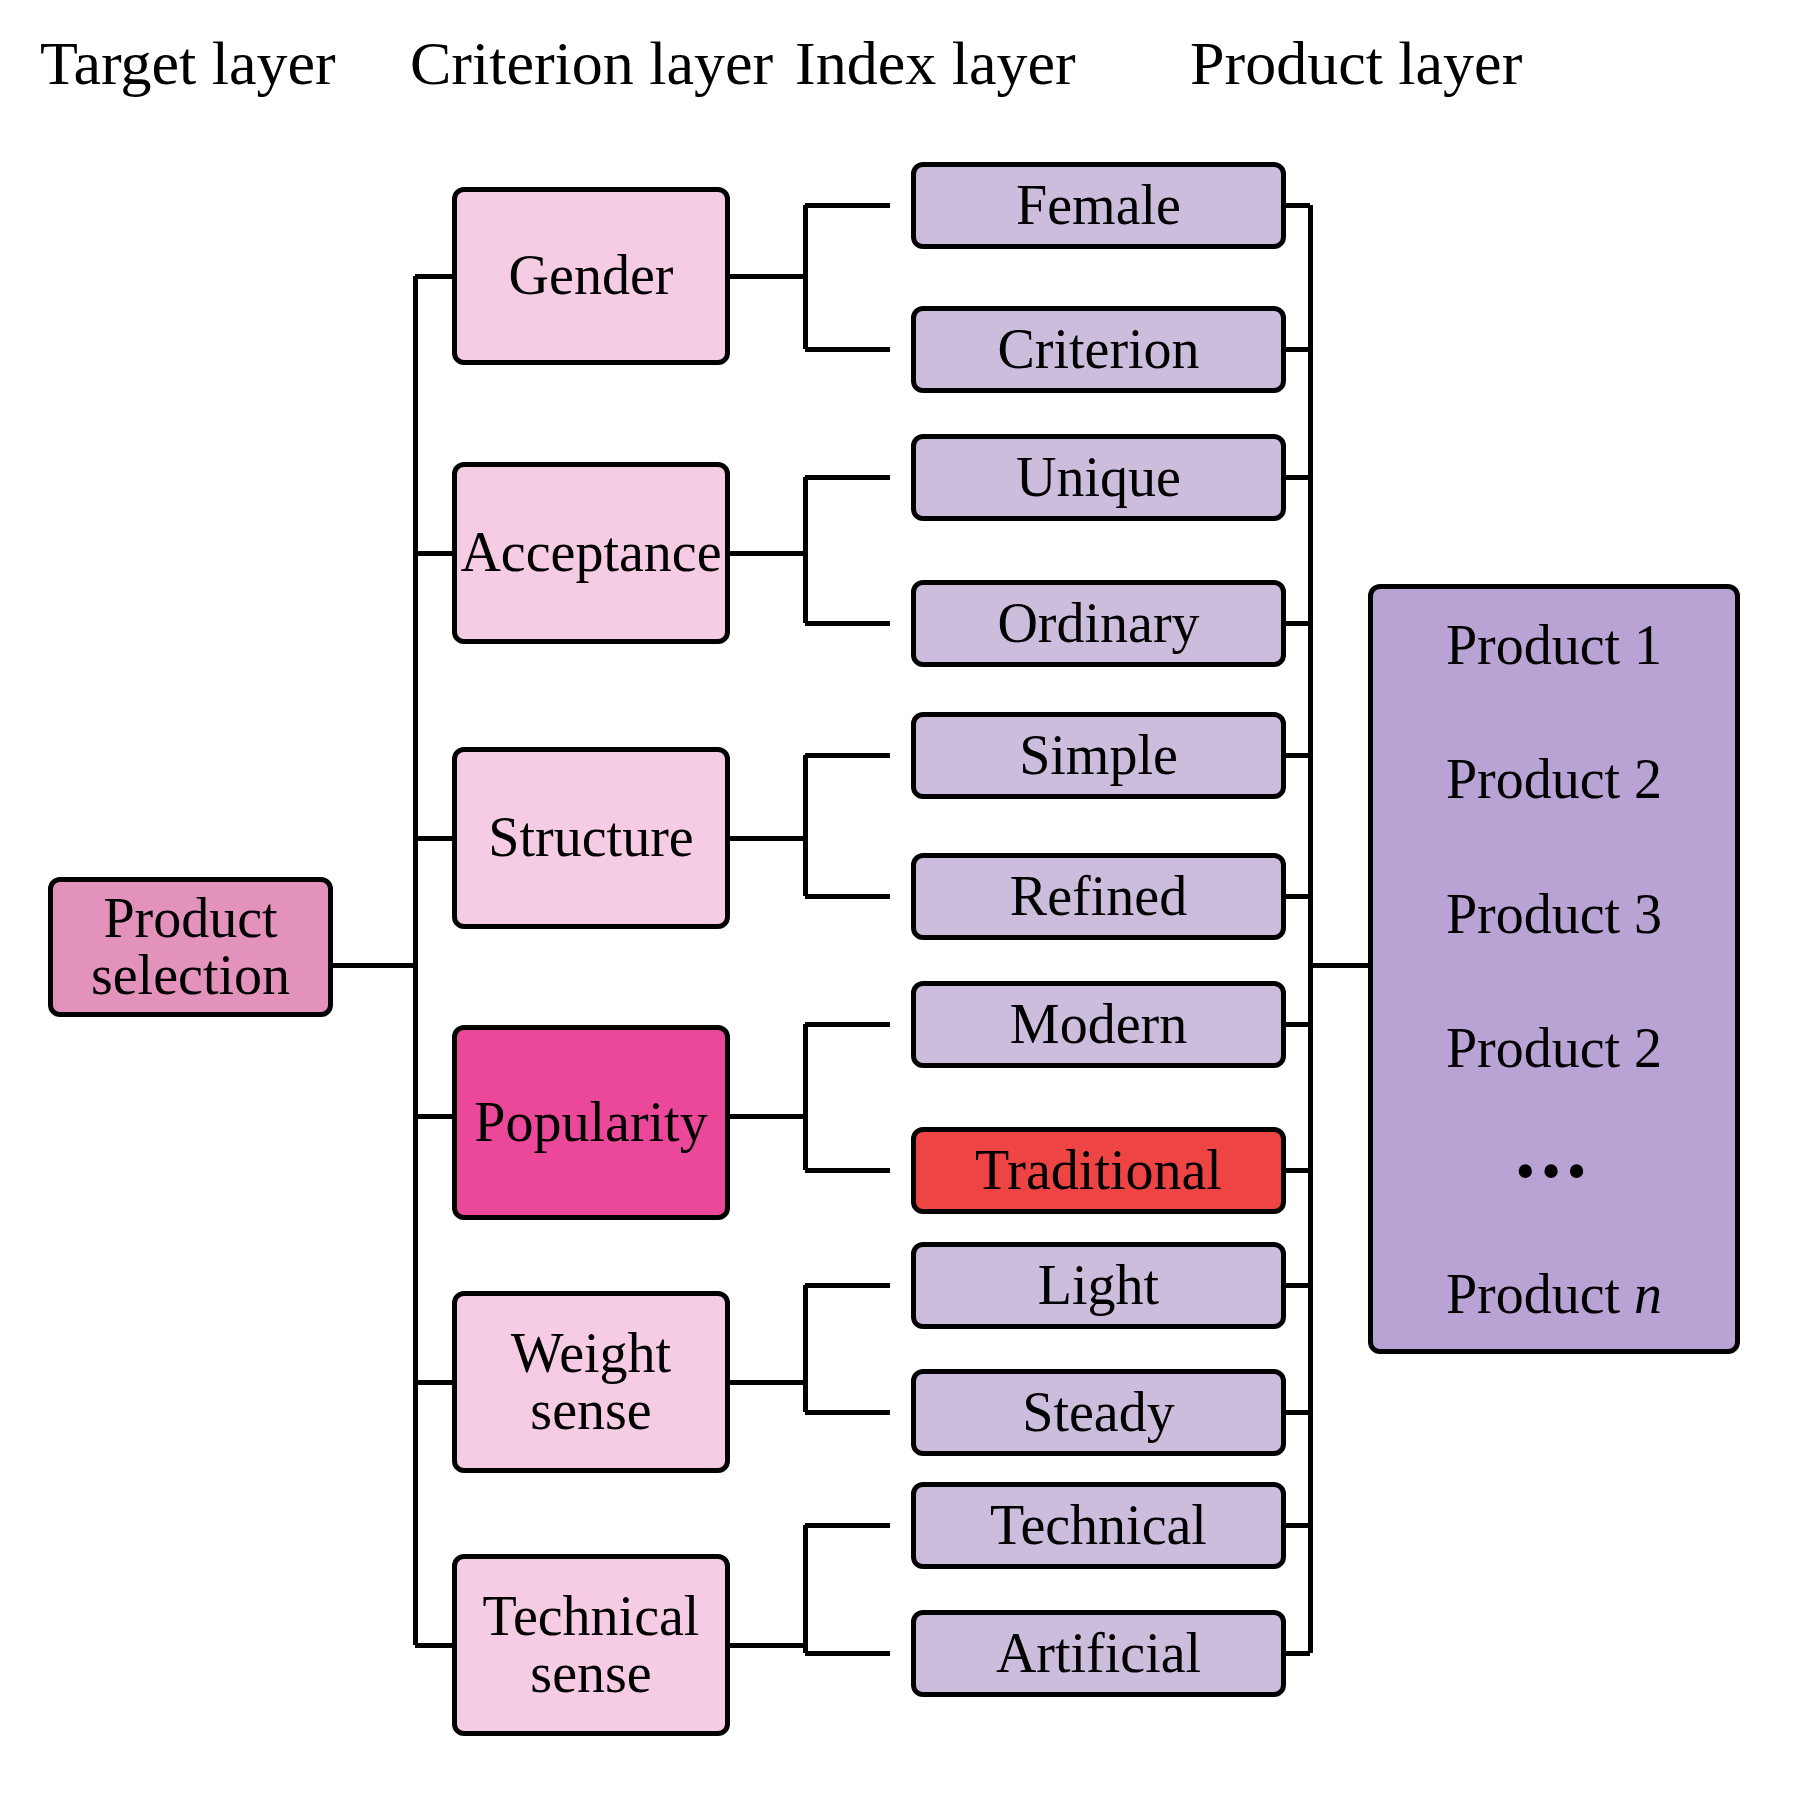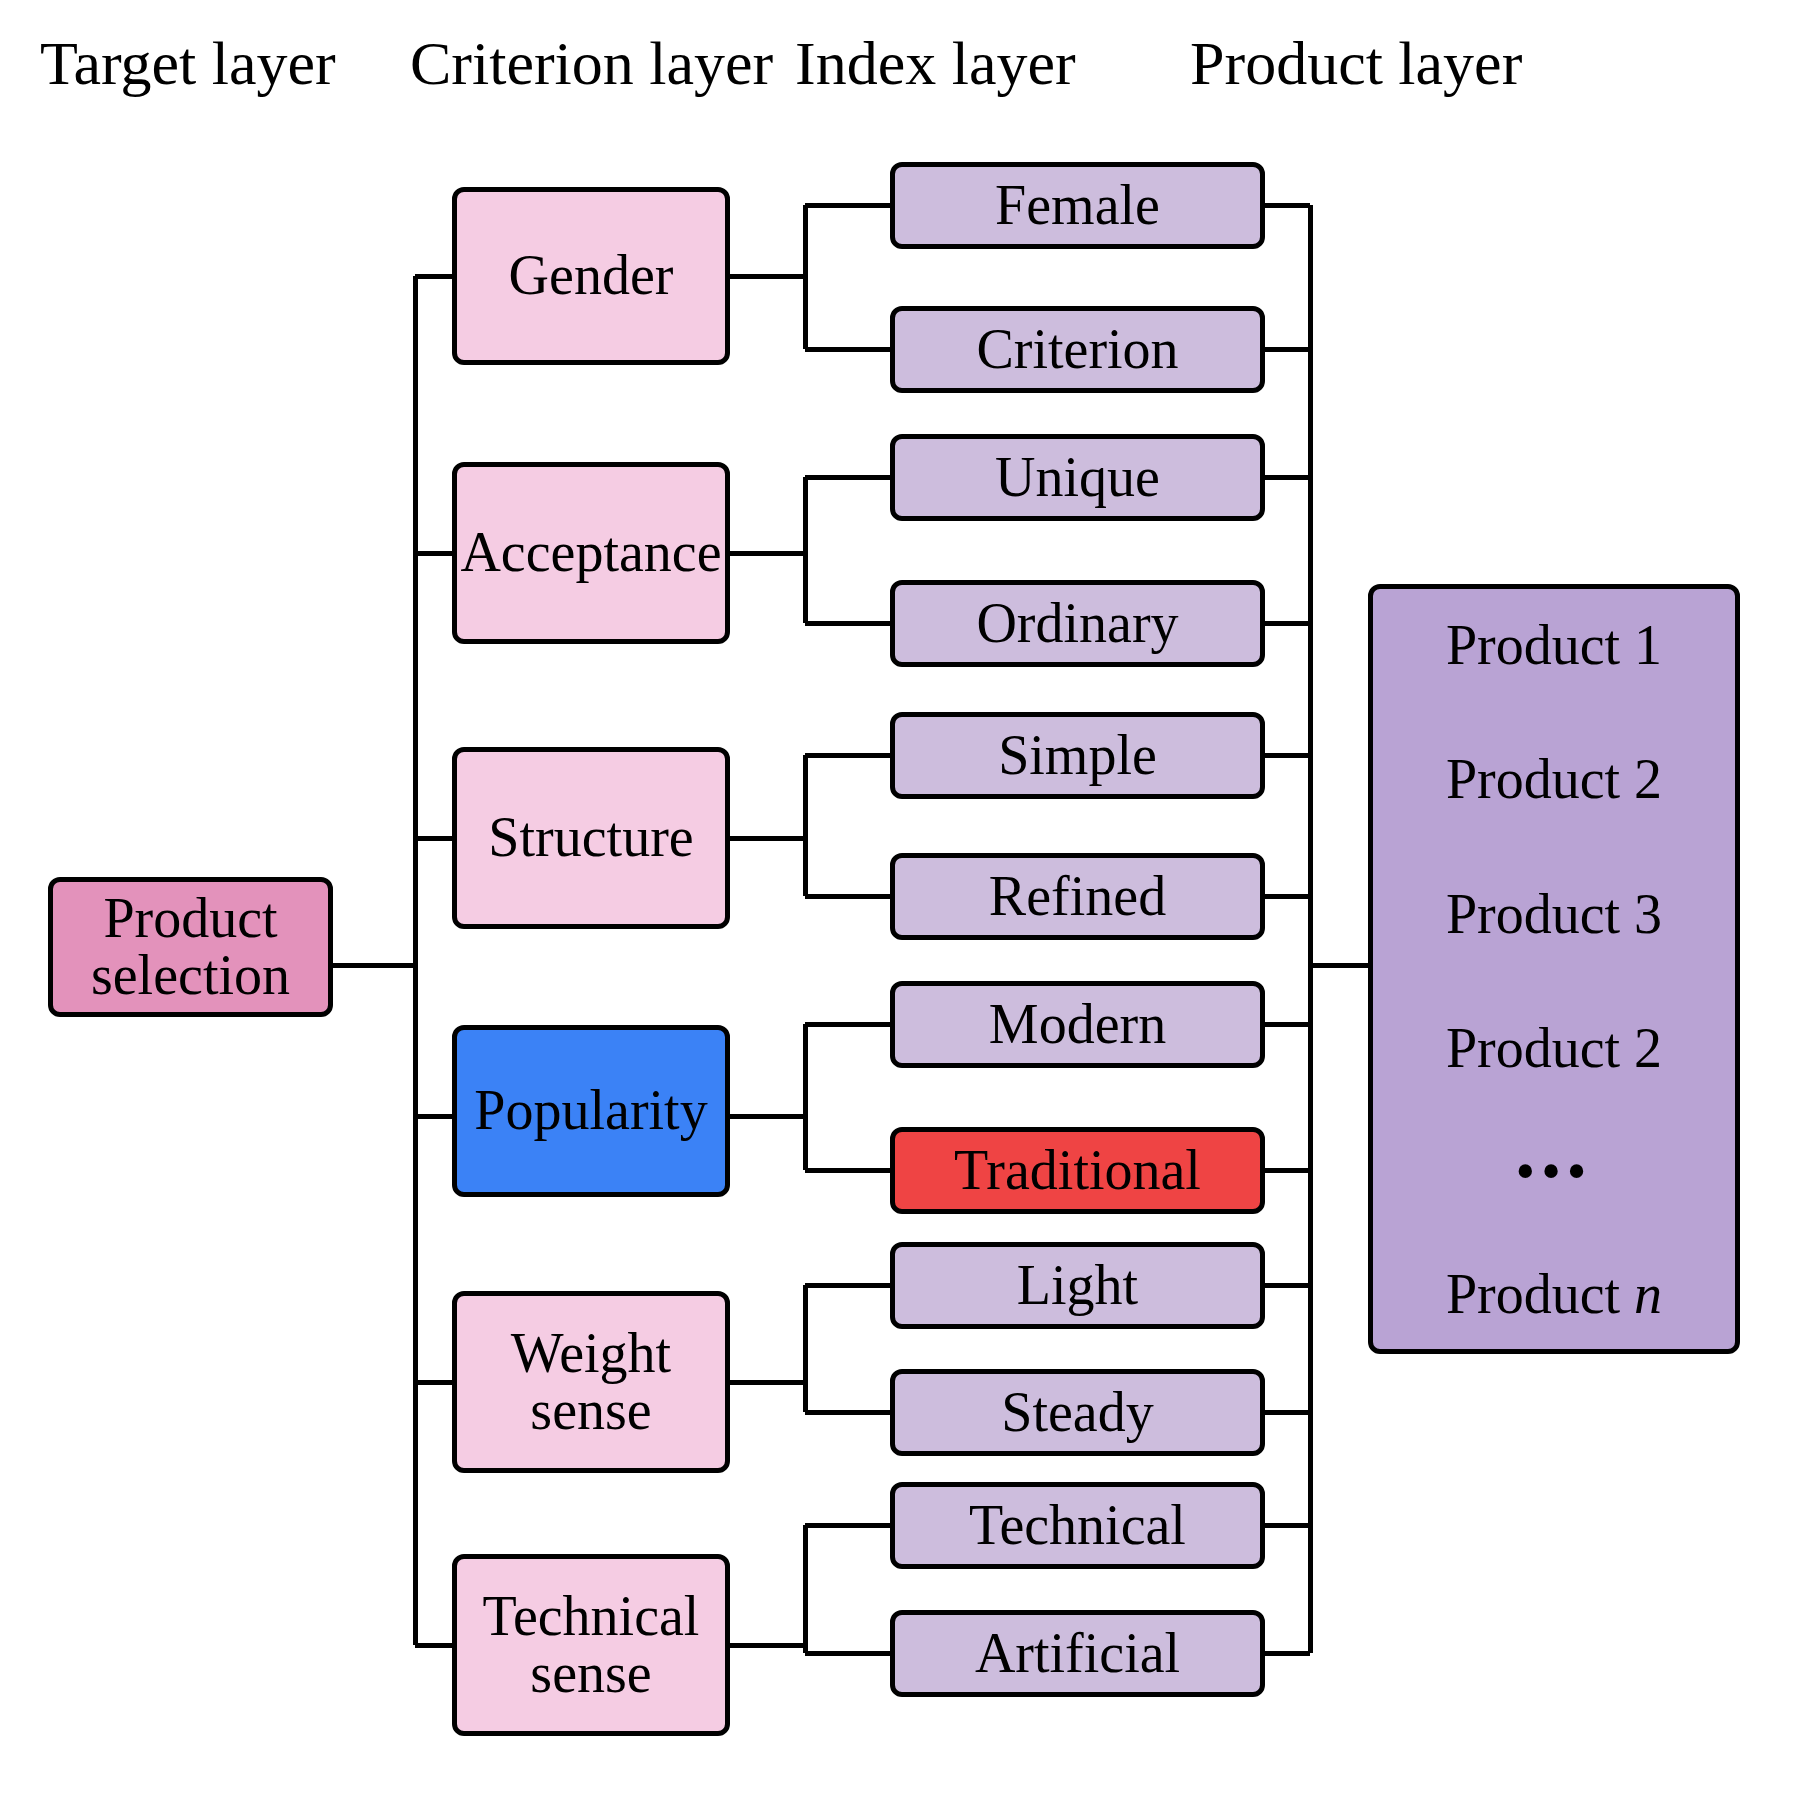--- a/index.html
+++ b/index.html
@@ -7,21 +7,21 @@
   #stage{position:relative;width:1803px;height:1803px;background:#fff;overflow:hidden;}
 
   .hdr{position:absolute;font-size:62px;color:#000;white-space:nowrap;line-height:1;}
 
   .node{position:absolute;box-sizing:border-box;border:5px solid #000;border-radius:12px;
         display:flex;align-items:center;justify-content:center;text-align:center;
         color:#000;line-height:1.02;}
 
   .target{background:#E392BB;font-size:56px;}
   .crit{background:#F5CCE3;font-size:56px;}
-  .idx{background:#CDBDDD;font-size:56px;}
+  .idx{background:#CDBDDD;font-size:56px;margin-left:21px;}
   .prod{background:#B9A3D4;flex-direction:column;justify-content:space-between;
         padding:28px 0 26px 0;font-size:56px;}
   .prod .pline{width:100%;text-align:center;}
   .prod .dots{font-size:56px;letter-spacing:6px;line-height:0.6;}
   .ital{font-style:italic;}
 
   .ln{position:absolute;background:#000;}
   .lnH{height:5px;}
   .lnV{width:5px;}
 </style>
@@ -98,21 +98,21 @@
       <div class="node crit" style="left: 452px; top: 462px; width: 278px; height: 182px; background: rgb(245, 204, 227);">
         <div>
           <div>Acceptance</div>
         </div>
       </div>
       <div class="node crit" style="left: 452px; top: 747px; width: 278px; height: 182px; background: rgb(245, 204, 227);">
         <div>
           <div>Structure</div>
         </div>
       </div>
-      <div class="node crit" style="left: 452px; top: 1025px; width: 278px; height: 172px; background: #3b82f6; text-align: right;">
+      <div class="node crit" style="left: 452px; top: 1025px; width: 278px; height: 195px; background: #ec4899; text-align: right;">
         <div>
           <div>Popularity</div>
         </div>
       </div>
       <div class="node crit" style="left: 452px; top: 1291px; width: 278px; height: 182px; background: rgb(245, 204, 227);">
         <div>
           <div>Weight</div>
           <div>sense</div>
         </div>
       </div>

